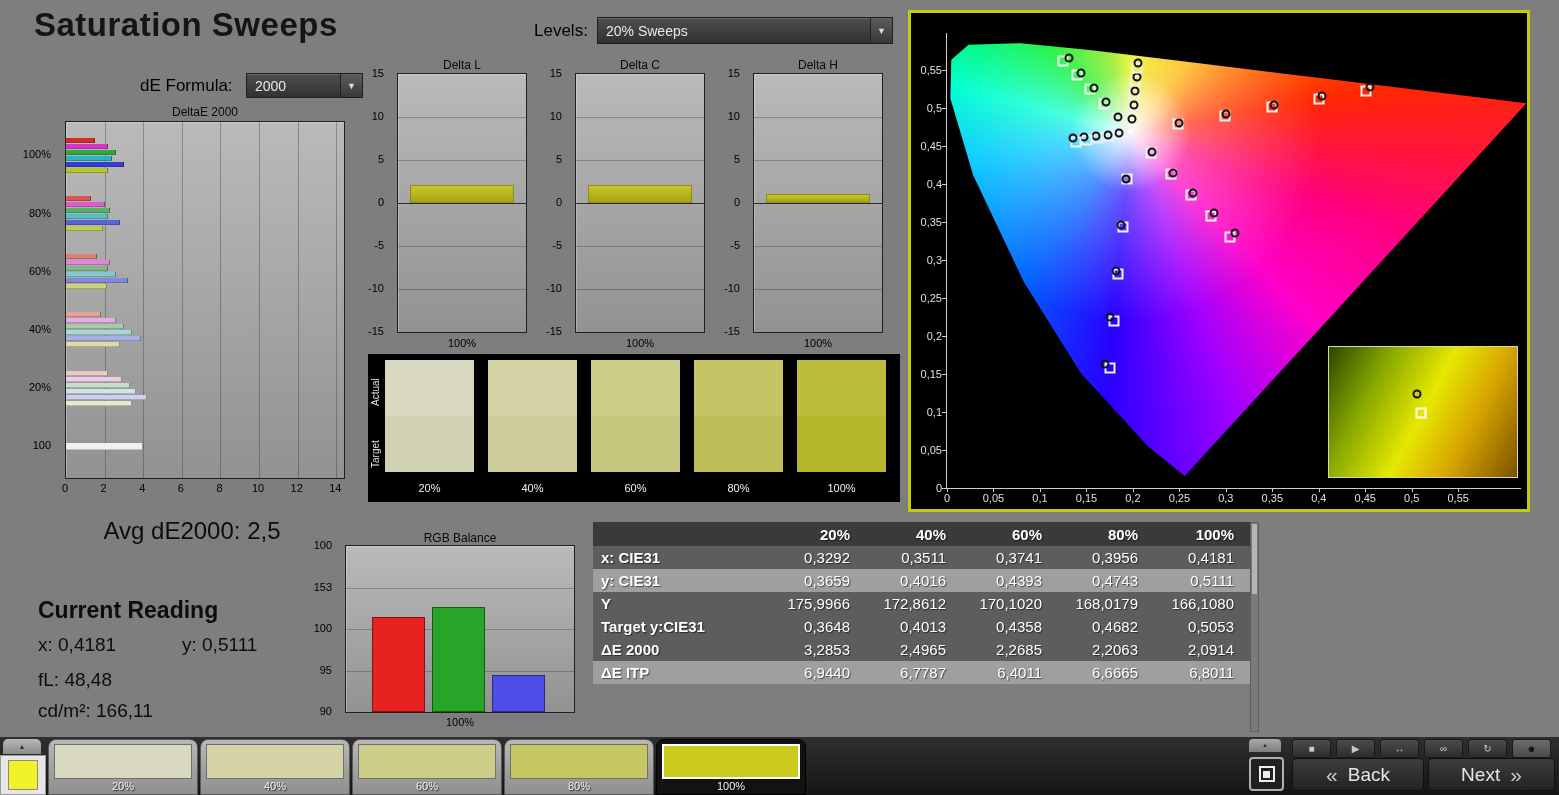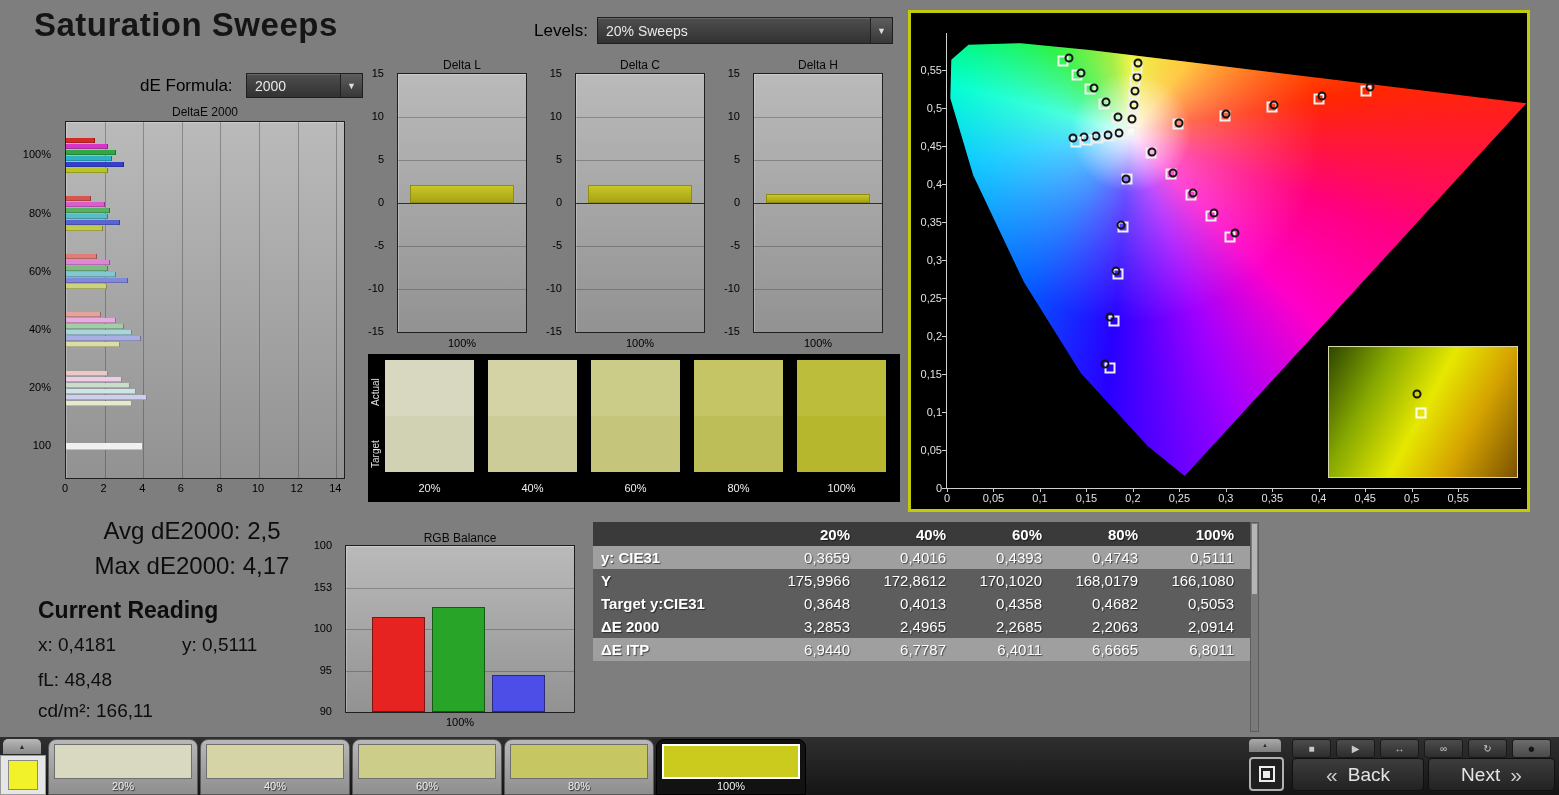--- a/index.html
+++ b/index.html
@@ -414,21 +414,20 @@
       <div class="cie-tickmark-x" style="left: 500.744px;"></div>
       <div class="cie-ytick" style="top: 89.2003px;">0,5</div>
       <div class="cie-tickmark-y" style="top: 95.2003px;"></div>
       <div class="cie-xtick" style="left: 547.218px;">0,55</div>
       <div class="cie-tickmark-x" style="left: 547.218px;"></div>
       <div class="cie-ytick" style="top: 51.2204px;">0,55</div>
       <div class="cie-tickmark-y" style="top: 57.2204px;"></div>
     </div>
 
   <div class="abs" id="avg-reading">Avg dE2000: 2,5</div>
-  <div class="abs" id="max-reading">Max dE2000: 4,17</div>
   <div class="abs" id="current-title">Current Reading</div>
   <div class="abs" id="cr-x">x: 0,4181</div>
   <div class="abs" id="cr-y">y: 0,5111</div>
   <div class="abs" id="cr-fl">fL: 48,48</div>
   <div class="abs" id="cr-cd">cd/m²: 166,11</div>
 
   <div class="mini" id="rgb">
     <div class="chart-title">RGB Balance</div>
     <div class="yticks">
         <div class="ytick" style="top: -6px;">100</div>
@@ -450,20 +449,28 @@
 
   <div class="abs" id="meas-table">
       <div class="trow thead">
         <div class="tcell tlabel"></div>
         <div class="tcell">20%</div>
         <div class="tcell">40%</div>
         <div class="tcell">60%</div>
         <div class="tcell">80%</div>
         <div class="tcell">100%</div>
       </div>
+      <div class="trow dark">
+        <div class="tcell tlabel">x: CIE31</div>
+        <div class="tcell">0,3292</div>
+        <div class="tcell">0,3511</div>
+        <div class="tcell">0,3741</div>
+        <div class="tcell">0,3956</div>
+        <div class="tcell">0,4181</div>
+      </div>
       <div class="trow light">
         <div class="tcell tlabel">y: CIE31</div>
         <div class="tcell">0,3659</div>
         <div class="tcell">0,4016</div>
         <div class="tcell">0,4393</div>
         <div class="tcell">0,4743</div>
         <div class="tcell">0,5111</div>
       </div>
       <div class="trow dark">
         <div class="tcell tlabel">Y</div>

